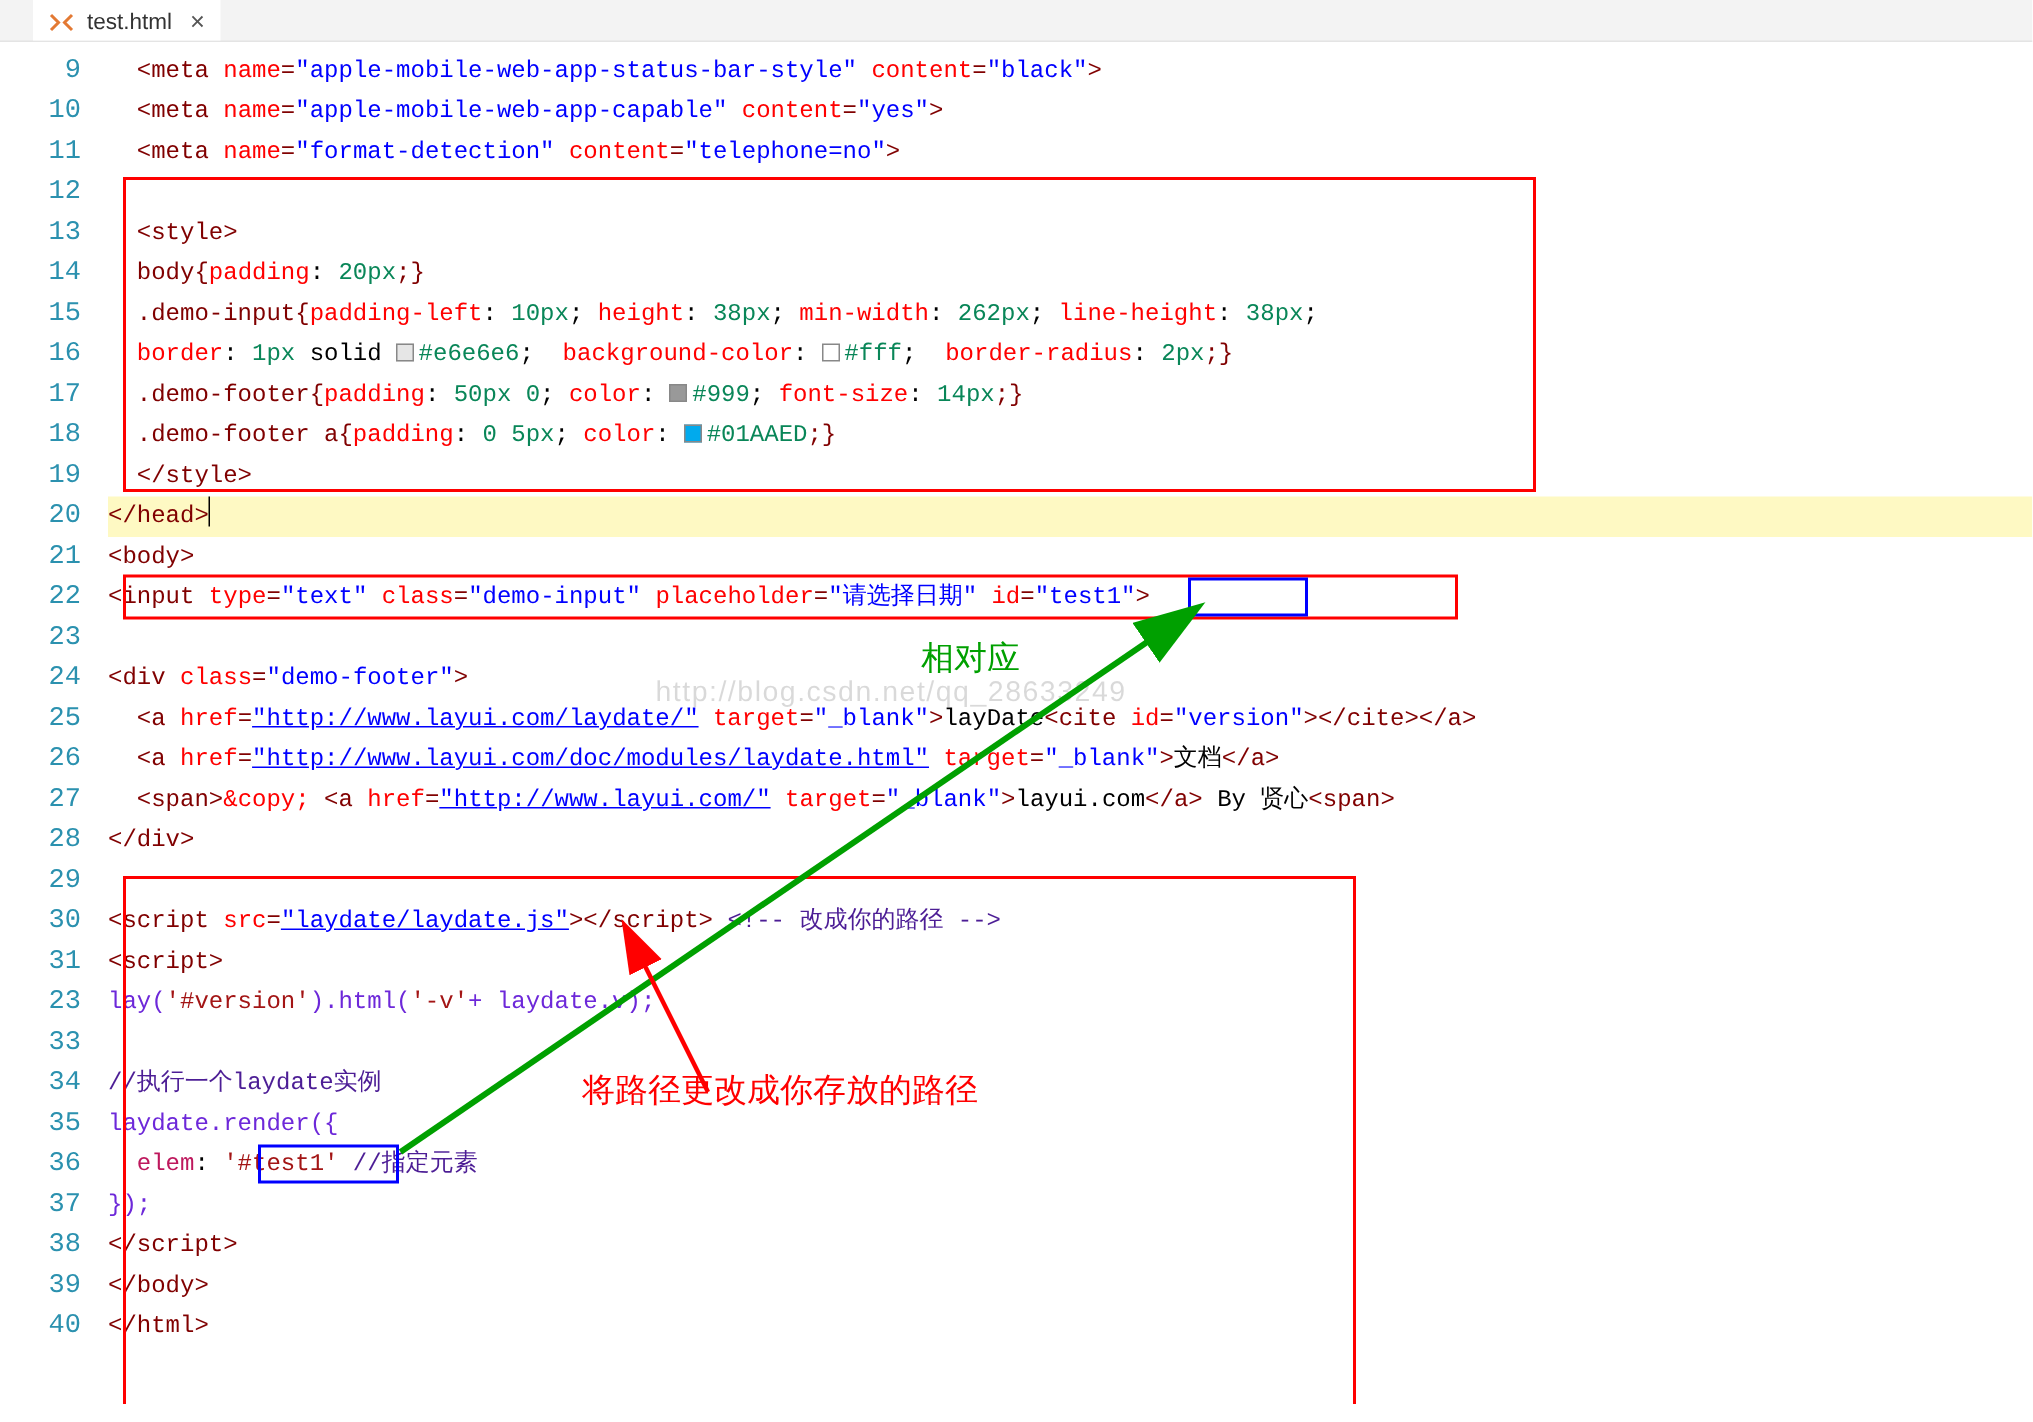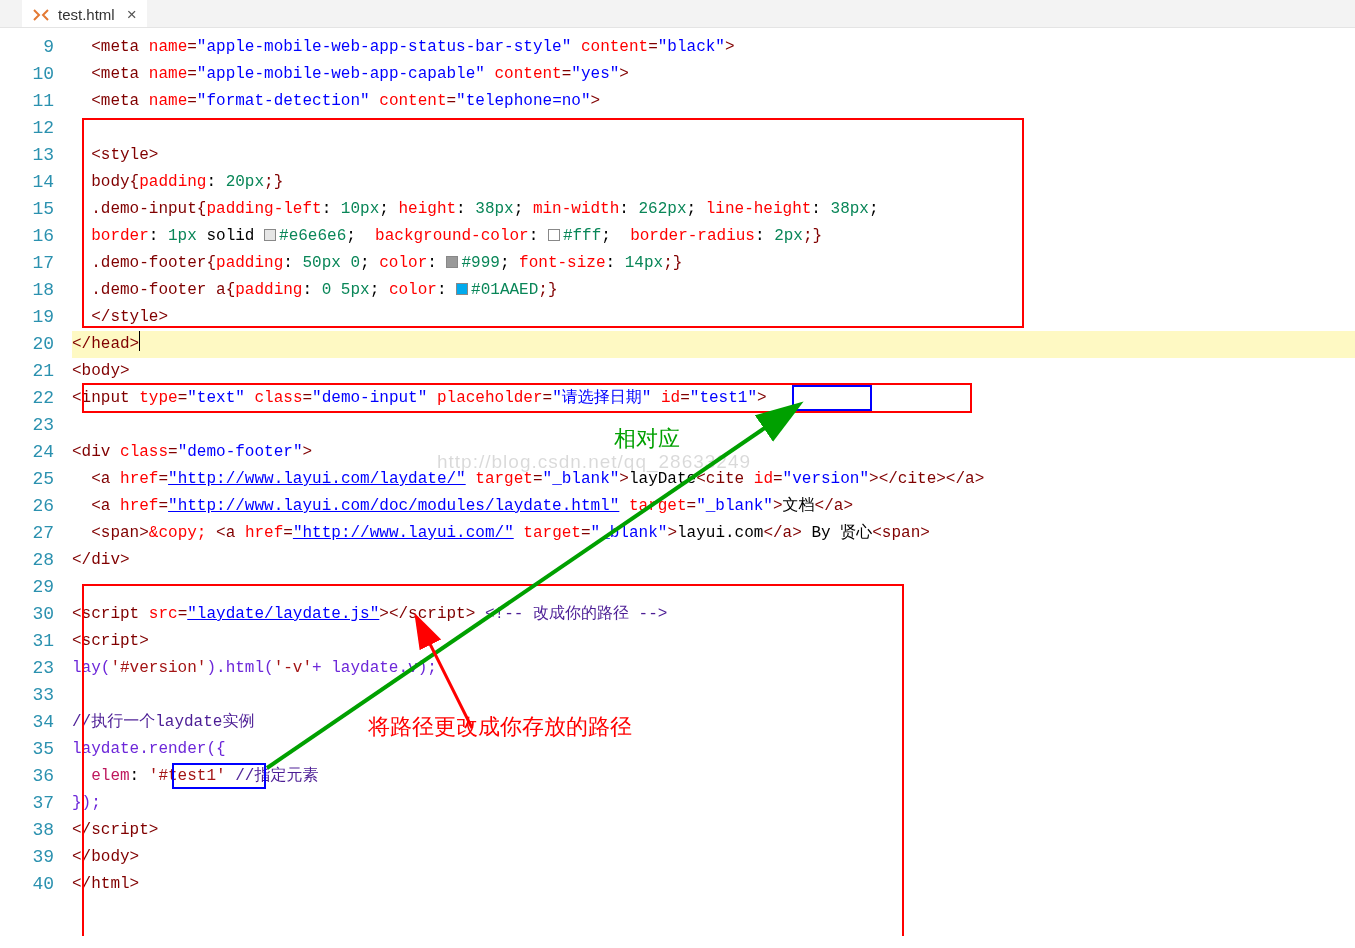--- a/index.html
+++ b/index.html
@@ -126,21 +126,21 @@
 </pre>
 
     <div class="box" style="left:10px;top:90px;width:942px;height:210px"></div>
     <div class="box" style="left:10px;top:355px;width:890px;height:30px"></div>
     <div class="box" style="left:10px;top:556px;width:822px;height:366px"></div>
 
     <div class="bbox" style="left:720px;top:357px;width:80px;height:26px"></div>
     <div class="bbox" style="left:100px;top:735px;width:94px;height:26px"></div>
 
     <div class="anno green" style="left:542px;top:396px">相对应</div>
-    <div class="anno" style="left:296px;top:684px">将路径更改成你存放的路径</div>
+    <div class="anno" style="left:316px;top:684px">将路径更改成你存放的路径</div>
     <div class="wm" style="left:365px;top:423px">http://blog.csdn.net/qq_28633249</div>
 
     <svg class="ovl">
       <defs>
         <marker id="ahg" markerWidth="12" markerHeight="12" refX="10" refY="4" orient="auto">
           <path d="M0,0 L12,4 L0,8 Z" fill="#00a000"></path>
         </marker>
         <marker id="ahr" markerWidth="12" markerHeight="12" refX="10" refY="4" orient="auto">
           <path d="M0,0 L12,4 L0,8 Z" fill="#ff0000"></path>
         </marker>

